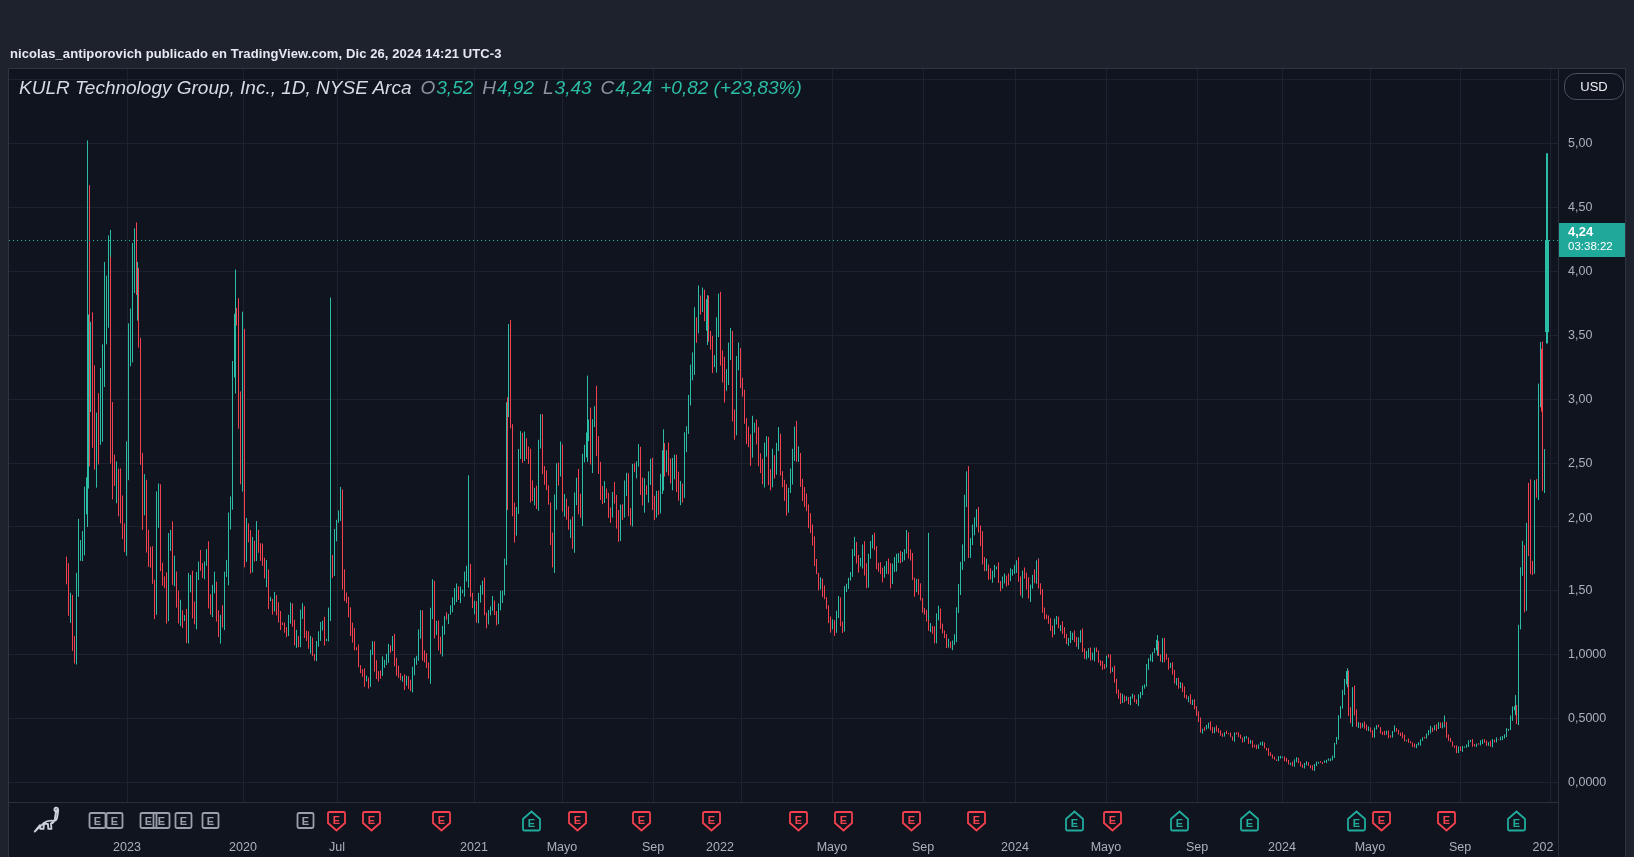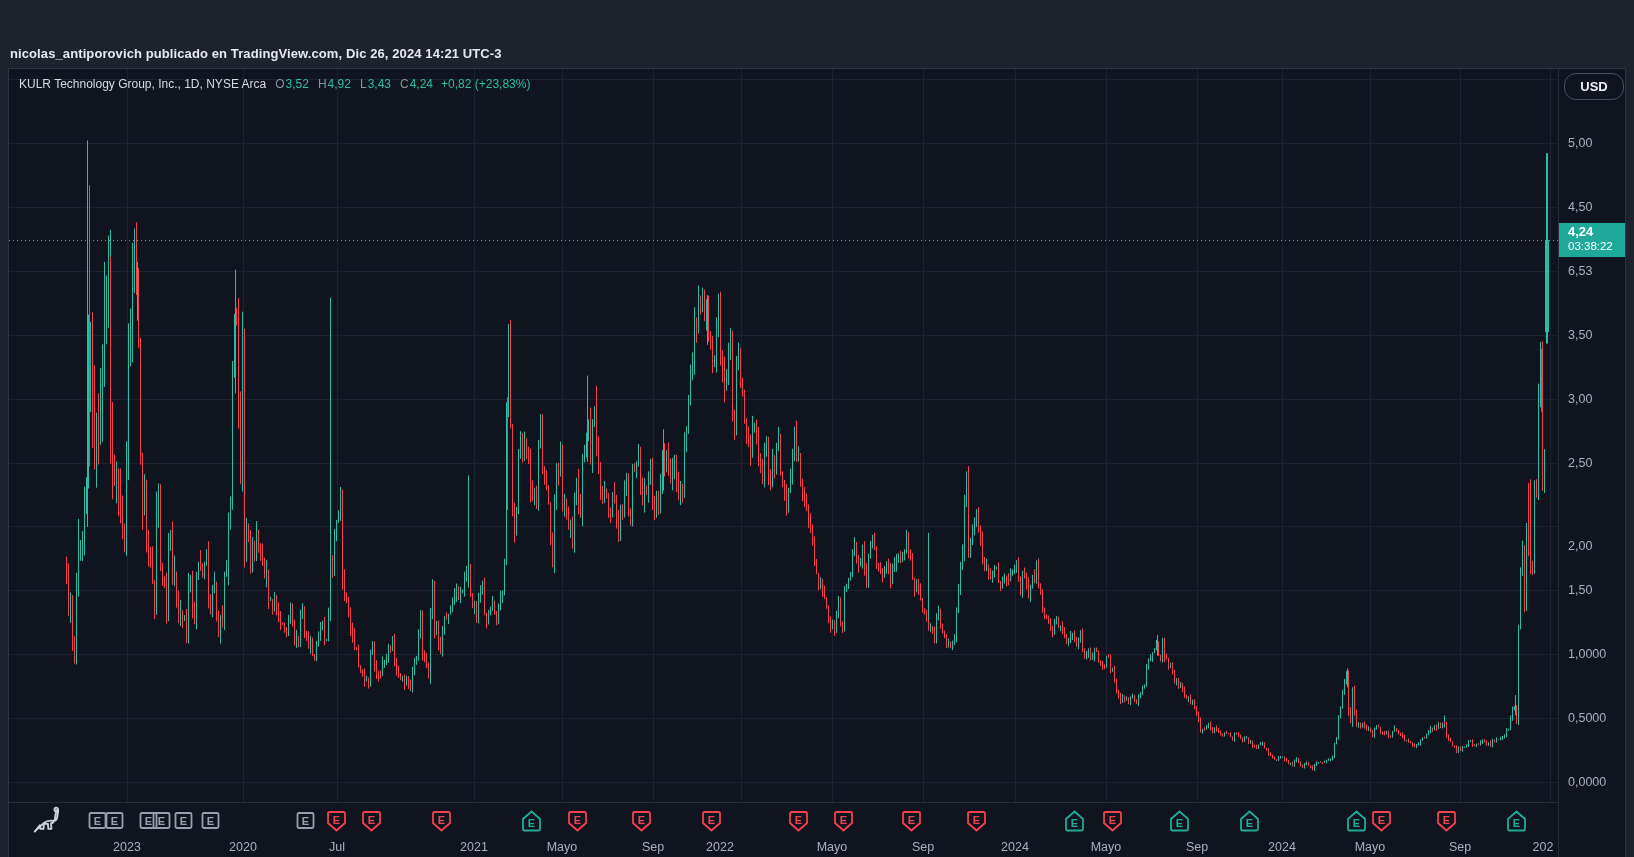--- a/index.html
+++ b/index.html
@@ -4,26 +4,26 @@
 <style>
   html,body{margin:0;padding:0;background:#1e222d;}
   .page{position:relative;width:1634px;height:857px;background:#1e222d;overflow:hidden;
         font-family:"Liberation Sans","DejaVu Sans",sans-serif;margin-top:40px;}
   .topbar{position:absolute;left:10px;top:6px;color:#e6e9ef;font-size:13px;font-weight:bold;letter-spacing:.1px;}
   .widget{position:absolute;left:8px;top:28px;width:1618px;height:793px;background:#10141e;
           border:1px solid #2f3440;box-sizing:border-box;}
   .pane-svg{position:absolute;left:0;top:0;display:block;}
   .vsep{position:absolute;left:1549px;top:0;width:1px;height:791px;background:#2a2e39;}
   .hsep{position:absolute;left:0;top:733px;width:1549px;height:1px;background:#2a2e39;}
-  .legend{position:absolute;left:10px;top:8px;font-size:12px;color:#d5dae3;white-space:nowrap;}
+  .legend{position:absolute;left:10px;top:8px;font-size:19px;color:#d5dae3;white-space:nowrap;font-style:italic;}
   .legend .ohlc{color:#8b93a3;margin-left:9px;}
   .legend .val{color:#2cbda6;margin-left:1px;}
   .legend .chg{color:#2cbda6;margin-left:8px;}
   .usd-btn{position:absolute;left:1555px;top:4px;width:58px;height:25px;border:1px solid #4a5060;
-           border-radius:12px;color:#eef0f4;font-size:13px;font-weight:bold;display:flex;align-items:center;
+           border-radius:12px;color:#eef0f4;font-size:13px;font-weight:normal;display:flex;align-items:center;
            justify-content:center;cursor:pointer;background:transparent;}
   .price-axis{position:absolute;left:1550px;top:0;width:66px;height:733px;}
   .price-label{position:absolute;left:9px;height:16px;line-height:16px;font-size:12.5px;color:#aab0bc;}
   .price-badge{position:absolute;left:0;top:154px;width:66px;height:34px;background:#1fa99a;color:#fff;
                text-align:left;padding-left:9px;box-sizing:border-box;}
   .price-badge .p{font-size:13px;font-weight:bold;line-height:17px;}
   .price-badge .cd{font-size:11.5px;line-height:13px;}
   .time-axis{position:absolute;left:0;top:733px;width:1549px;height:57px;overflow:hidden;}
   .time-label{position:absolute;top:38px;width:70px;text-align:center;font-size:12.5px;color:#aab0bc;}
   .e-badge{position:absolute;top:8px;cursor:pointer;}
@@ -57,25 +57,25 @@
 
     <div class="usd-btn">USD</div>
 
     <div class="price-axis" id="price-axis">
       <div class="price-badge">
         <div class="p">4,24</div>
         <div class="cd">03:38:22</div>
       </div>
     <div class="price-label" style="top: 66px;">5,00</div>
         <div class="price-label" style="top: 129.9px;">4,50</div>
-        <div class="price-label" style="top: 193.8px;">6,53</div>
+        <div class="price-label" style="top: 193.8px;">4,00</div>
         <div class="price-label" style="top: 257.7px;">3,50</div>
         <div class="price-label" style="top: 321.6px;">3,00</div>
         <div class="price-label" style="top: 385.5px;">2,50</div>
-        <div class="price-label" style="top: 469px;">2,00</div>
+        <div class="price-label" style="top: 441px;">2,00</div>
         <div class="price-label" style="top: 513.3px;">1,50</div>
         <div class="price-label" style="top: 577.2px;">1,0000</div>
         <div class="price-label" style="top: 641.1px;">0,5000</div>
         <div class="price-label" style="top: 705px;">0,0000</div>
       </div>
 
     <div class="vsep"></div>
     <div class="hsep"></div>
 
     <div class="time-axis" id="time-axis">

